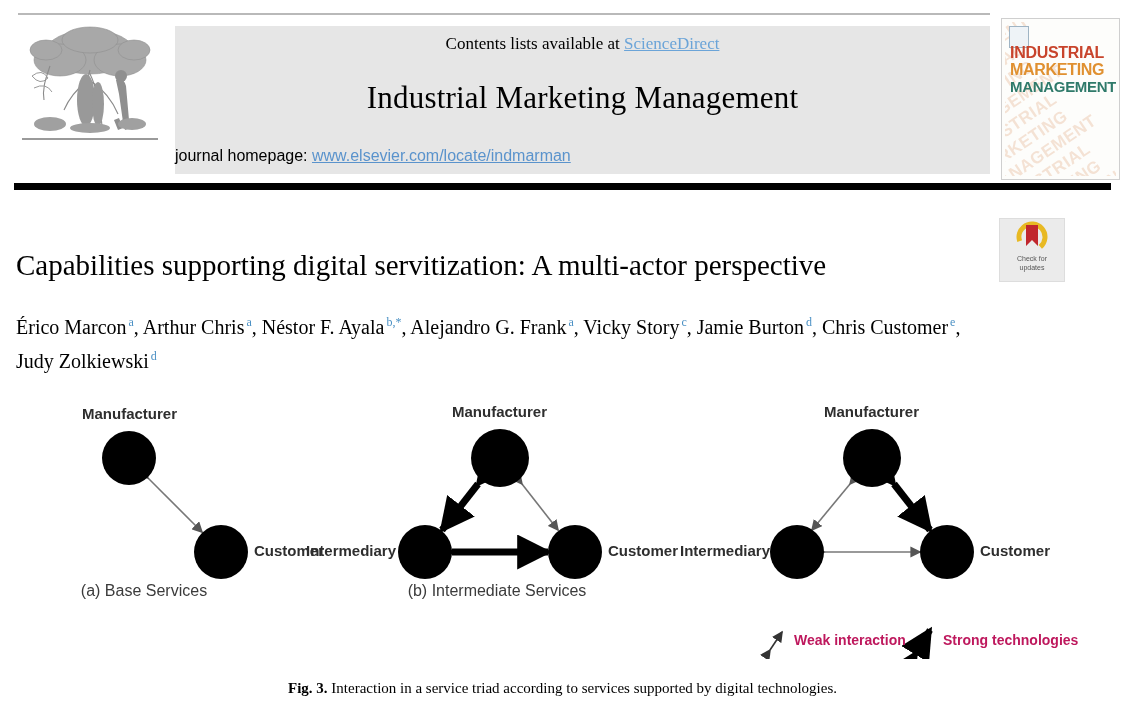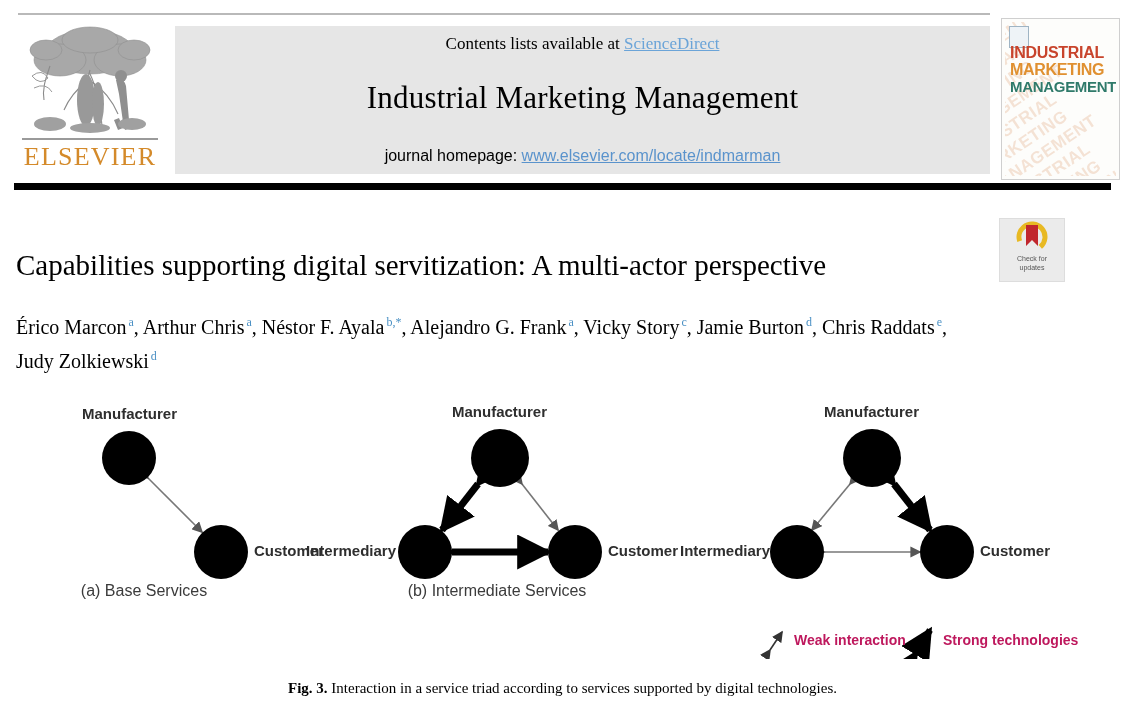--- a/index.html
+++ b/index.html
@@ -91,21 +91,21 @@
     text-align: center;
     font-size: 31px;
     font-family: "Liberation Serif", serif;
     letter-spacing: 0.2px;
   }
   .banner-line3 {
     position: absolute;
     left: 0;
     top: 121px;
     width: 815px;
-    text-align: center;
+    text-align: left;
     font-size: 16px;
     font-family: "Liberation Sans", sans-serif;
   }
   .banner-line3 .link {
     color: #5a93cc;
   }
 
   
   .cover {
     position: absolute;
@@ -331,21 +331,20 @@
         <ellipse cx="112" cy="102" rx="14" ry="6"></ellipse>
         <ellipse cx="70" cy="106" rx="20" ry="5"></ellipse>
       </g>
       <g fill="none" stroke="#9a9a9a" stroke-width="1">
         <path d="M12 54 q10 -8 16 2 q-8 8 -16 -2"></path>
         <path d="M14 66 q12 -6 18 4"></path>
       </g>
     </svg>
   </div>
   <div class="tree-baseline"></div>
-  <div class="elsevier-word">ELSEVIER</div>
 </div>
 
 <div class="banner">
   <div class="banner-line1">
     <span>Contents lists available at </span><a class="link" href="#">ScienceDirect</a>
   </div>
   <div class="banner-title">Industrial Marketing Management</div>
   <div class="banner-line3">
     <span>journal homepage: </span><a class="link" href="#">www.elsevier.com/locate/indmarman</a>
   </div>
@@ -383,21 +382,21 @@
     <path d="M26 6 h12 v21 l-6 -6 -6 6 z" fill="#c1272d"></path>
   </svg>
   <div class="cm-text">
     <div>Check for</div>
     <div>updates</div>
   </div>
 </div>
 
 <div class="article-title">Capabilities supporting digital servitization: A multi-actor perspective</div>
 
-<div class="authors"><span>Érico Marcon</span><sup>a</sup>, <span>Arthur Chris</span><sup>a</sup>, <span>Néstor F. Ayala</span><sup>b,*</sup>, <span>Alejandro G. Frank</span><sup>a</sup>, <span>Vicky Story</span><sup>c</sup>, <span>Jamie Burton</span><sup>d</sup>, <span>Chris Raddats</span><sup>e</sup>, <span>Judy Zolkiewski</span><sup>d</sup></div>
+<div class="authors"><span>Érico Marcon</span><sup>a</sup>, <span>Arthur Chris</span><sup>a</sup>, <span>Néstor F. Ayala</span><sup>b,*</sup>, <span>Alejandro G. Frank</span><sup>a</sup>, <span>Vicky Story</span><sup>c</sup>, <span>Jamie Burton</span><sup>d</sup>, <span>Chris Customer</span><sup>e</sup>, <span>Judy Zolkiewski</span><sup>d</sup></div>
 
 <div class="figure">
 
   <div class="panel panel-a">
     <svg width="300" height="215" viewBox="0 0 300 215" xmlns="http://www.w3.org/2000/svg">
       <defs>
         <marker id="a-weak-s" markerWidth="7" markerHeight="7" refX="6" refY="3.5" orient="auto" markerUnits="strokeWidth">
           <path d="M7,3.5 L0,0 L0,7 z" fill="#555"></path>
         </marker>
         <marker id="a-weak-e" markerWidth="7" markerHeight="7" refX="6" refY="3.5" orient="auto" markerUnits="strokeWidth">

